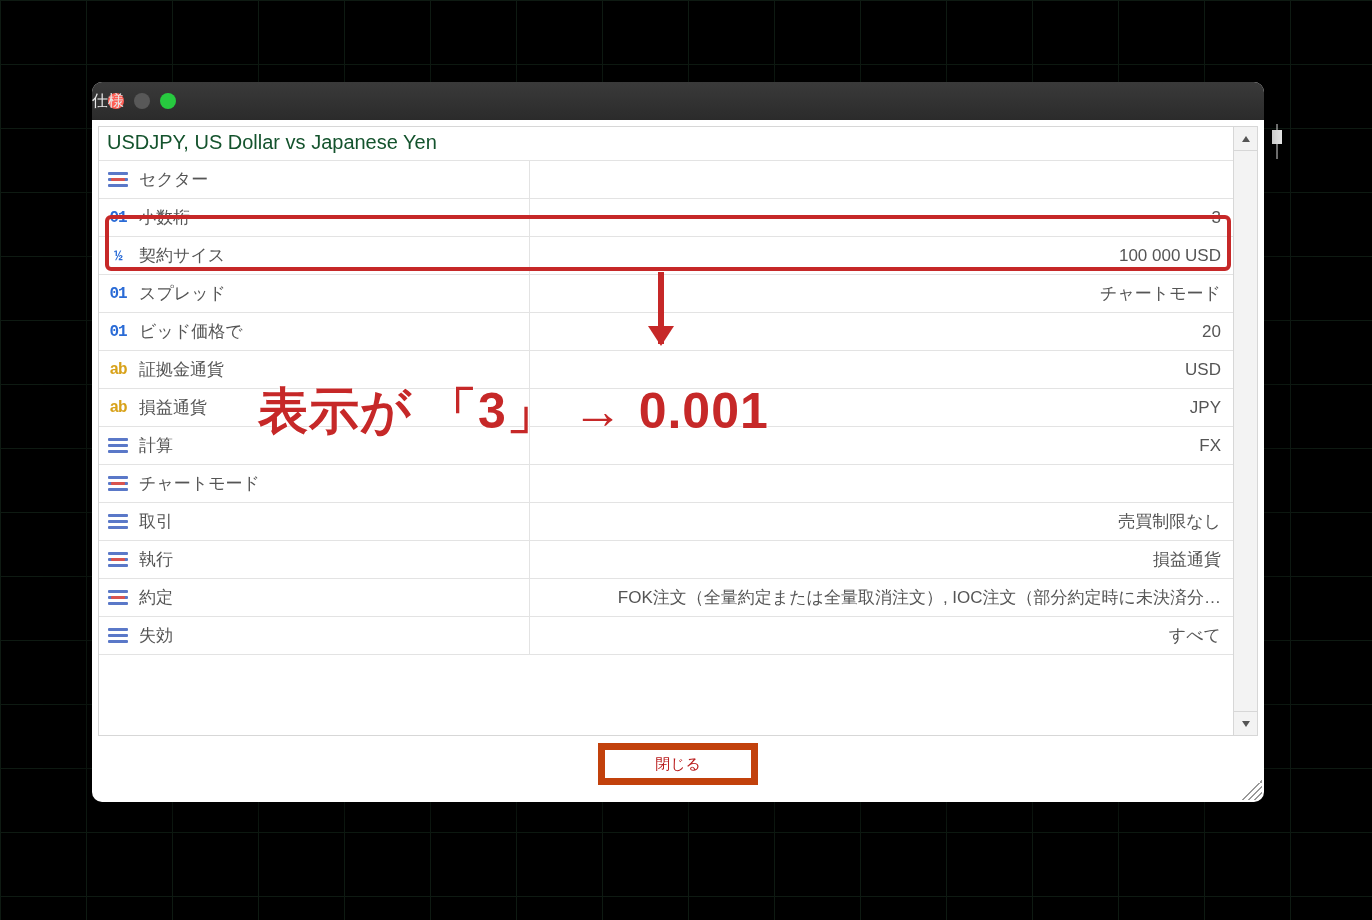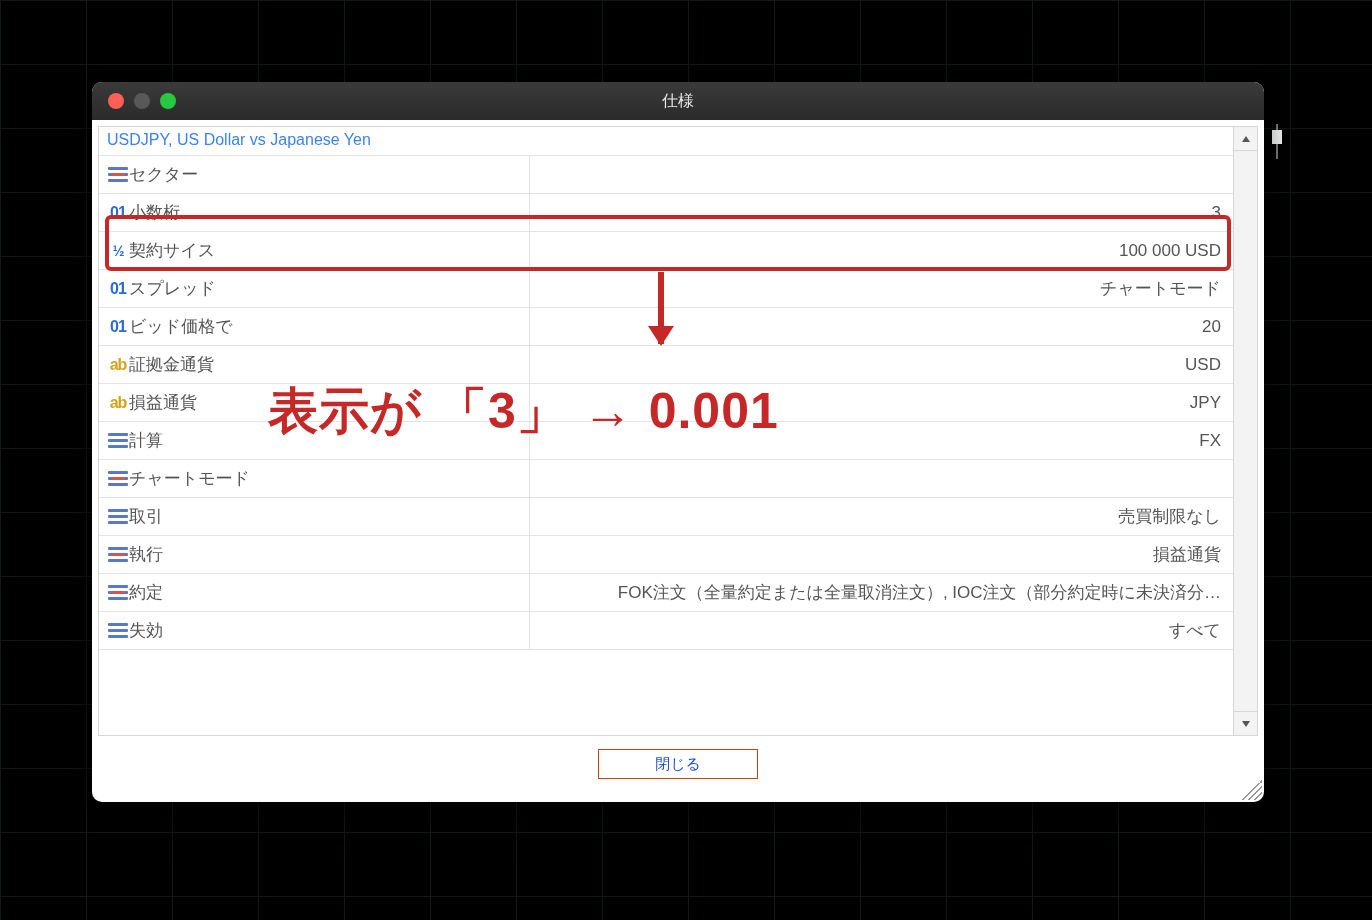--- a/index.html
+++ b/index.html
@@ -46,21 +46,21 @@
   .titlebar {
     height: 38px; flex: 0 0 38px;
     background: linear-gradient(#3a3a3a, #2b2b2b);
     display: flex; align-items: center;
     position: relative;
   }
   .traffic { display: flex; gap: 10px; margin-left: 16px; }
   .tl { width: 16px; height: 16px; border-radius: 50%; }
   .tl.red { background: #ff5f56; } .tl.yellow { background: #585858; } .tl.green { background: #27c93f; }
   .titlebar .title {
-    position: absolute; left: 0; right: 0; text-align: center;
+    position: absolute; left: 0; right: 0; 
     color: #e8e8e8; font-size: 16px; font-weight: 500;
     pointer-events: none;
   }
 
   .content {
     flex: 1 1 auto; display: flex; flex-direction: column; min-height: 0;
     padding: 6px 6px 10px 6px;
   }
   .list-wrap {
     flex: 1 1 auto; display: flex; border: 1px solid #d7d7d7; min-height: 0;
@@ -72,59 +72,59 @@
     flex: 0 0 24px; border-left: 1px solid #d7d7d7;
     display: flex; flex-direction: column; align-items: center; justify-content: space-between;
     background: #f3f3f3;
   }
   .scrollbar .arrow { width: 100%; height: 24px; display:flex; align-items:center; justify-content:center; border-bottom:1px solid #d7d7d7; color:#555; font-size:11px; cursor:pointer; }
   .scrollbar .arrow.down { border-bottom:none; border-top:1px solid #d7d7d7; }
   .scrollbar .track { flex:1; }
 
   .symbol-header {
     padding: 4px 8px 6px 8px;
-    color: #3b82f6; font-size: 16px;
+    color: #14532d; font-size: 20px;
     border-bottom: 1px solid #e3e3e3;
   }
 
   .row {
     display: flex; align-items: center;
     height: 38px;
     border-bottom: 1px solid #e3e3e3;
     font-size: 17px;
     color: #555;
   }
   .row .left {
-    flex: 0 0 38%; display: flex; align-items: center; padding-left: 8px;
+    flex: 0 0 38%; display: flex; align-items: center; gap: 10px; padding-left: 8px;
     border-right: 1px solid #e3e3e3; height: 100%;
   }
   .row .right {
     flex: 1 1 auto; text-align: right; padding-right: 12px;
   }
   .row .icon { width: 22px; height: 22px; flex: 0 0 22px; display:flex; align-items:center; justify-content:center; }
 
   
   .ico-stack { position:relative; width:20px; height:16px; }
   .ico-stack .bar { position:absolute; left:0; right:0; height:3px; background:#5a78c8; border-radius:1px; }
   .ico-stack .bar.b1 { top:0; } .ico-stack .bar.b2 { top:6px; } .ico-stack .bar.b3 { top:12px; }
   .ico-stack .red { position:absolute; top:6px; left:3px; width:14px; height:3px; background:#d9534f; border-radius:1px; }
   .ico-stack.blue .bar { background:#5a78c8; }
   .ico-stack.redmid .bar { background:#5a78c8; }
-  .ico-type { font-family: Liberation Sans, sans-serif; font-weight:bold; font-size:16px; letter-spacing:-1px; }
+  .ico-type { font-family: Liberation Mono, monospace; font-weight:bold; font-size:16px; letter-spacing:-1px; }
   .ico-type.num { color:#2a6bd6; }
   .ico-type.frac { color:#2a6bd6; font-size:14px; }
   .ico-type.ab { color:#d8a21a; }
 
   .footer {
     flex: 0 0 56px; display:flex; align-items:center; justify-content:center;
   }
   .close-btn {
-    width: 160px; height: 30px;
-    border: 1px solid #c2410c; background:#fff;
-    font-size: 15px; color: #1d4ed8;
+    width: 160px; height: 42px;
+    border: 7px solid #c2410c; background:#fff;
+    font-size: 15px; color: #b91c1c;
     cursor: pointer;
   }
 
   
   .grip {
     position:absolute; right:2px; bottom:2px; width:20px; height:20px;
     background:
       linear-gradient(135deg, transparent 0 50%, #999 50% 55%, transparent 55% 65%, #999 65% 70%, transparent 70% 80%, #999 80% 85%, transparent 85%);
   }
 
@@ -142,21 +142,21 @@
     left: 658px; top: 272px; width: 6px; height: 72px;
     background: #c62828;
     pointer-events:none;
   }
   .anno-arrow::after {
     content: ""; position: absolute; left: -10px; bottom: -2px;
     border-left: 13px solid transparent; border-right: 13px solid transparent;
     border-top: 20px solid #c62828;
   }
   .anno-text {
-    position: absolute; left: 268px; top: 378px;
+    position: absolute; left: 258px; top: 378px;
     color: #c62828; font-weight: 900; font-size: 50px;
     letter-spacing: 1px;
     text-shadow: 0 0 3px #fff, 0 0 3px #fff;
     pointer-events: none;
     white-space: nowrap;
     font-family: "Hiragino Kaku Gothic ProN", "Meiryo", sans-serif;
   }
 </style>
 </head>
 <body>

